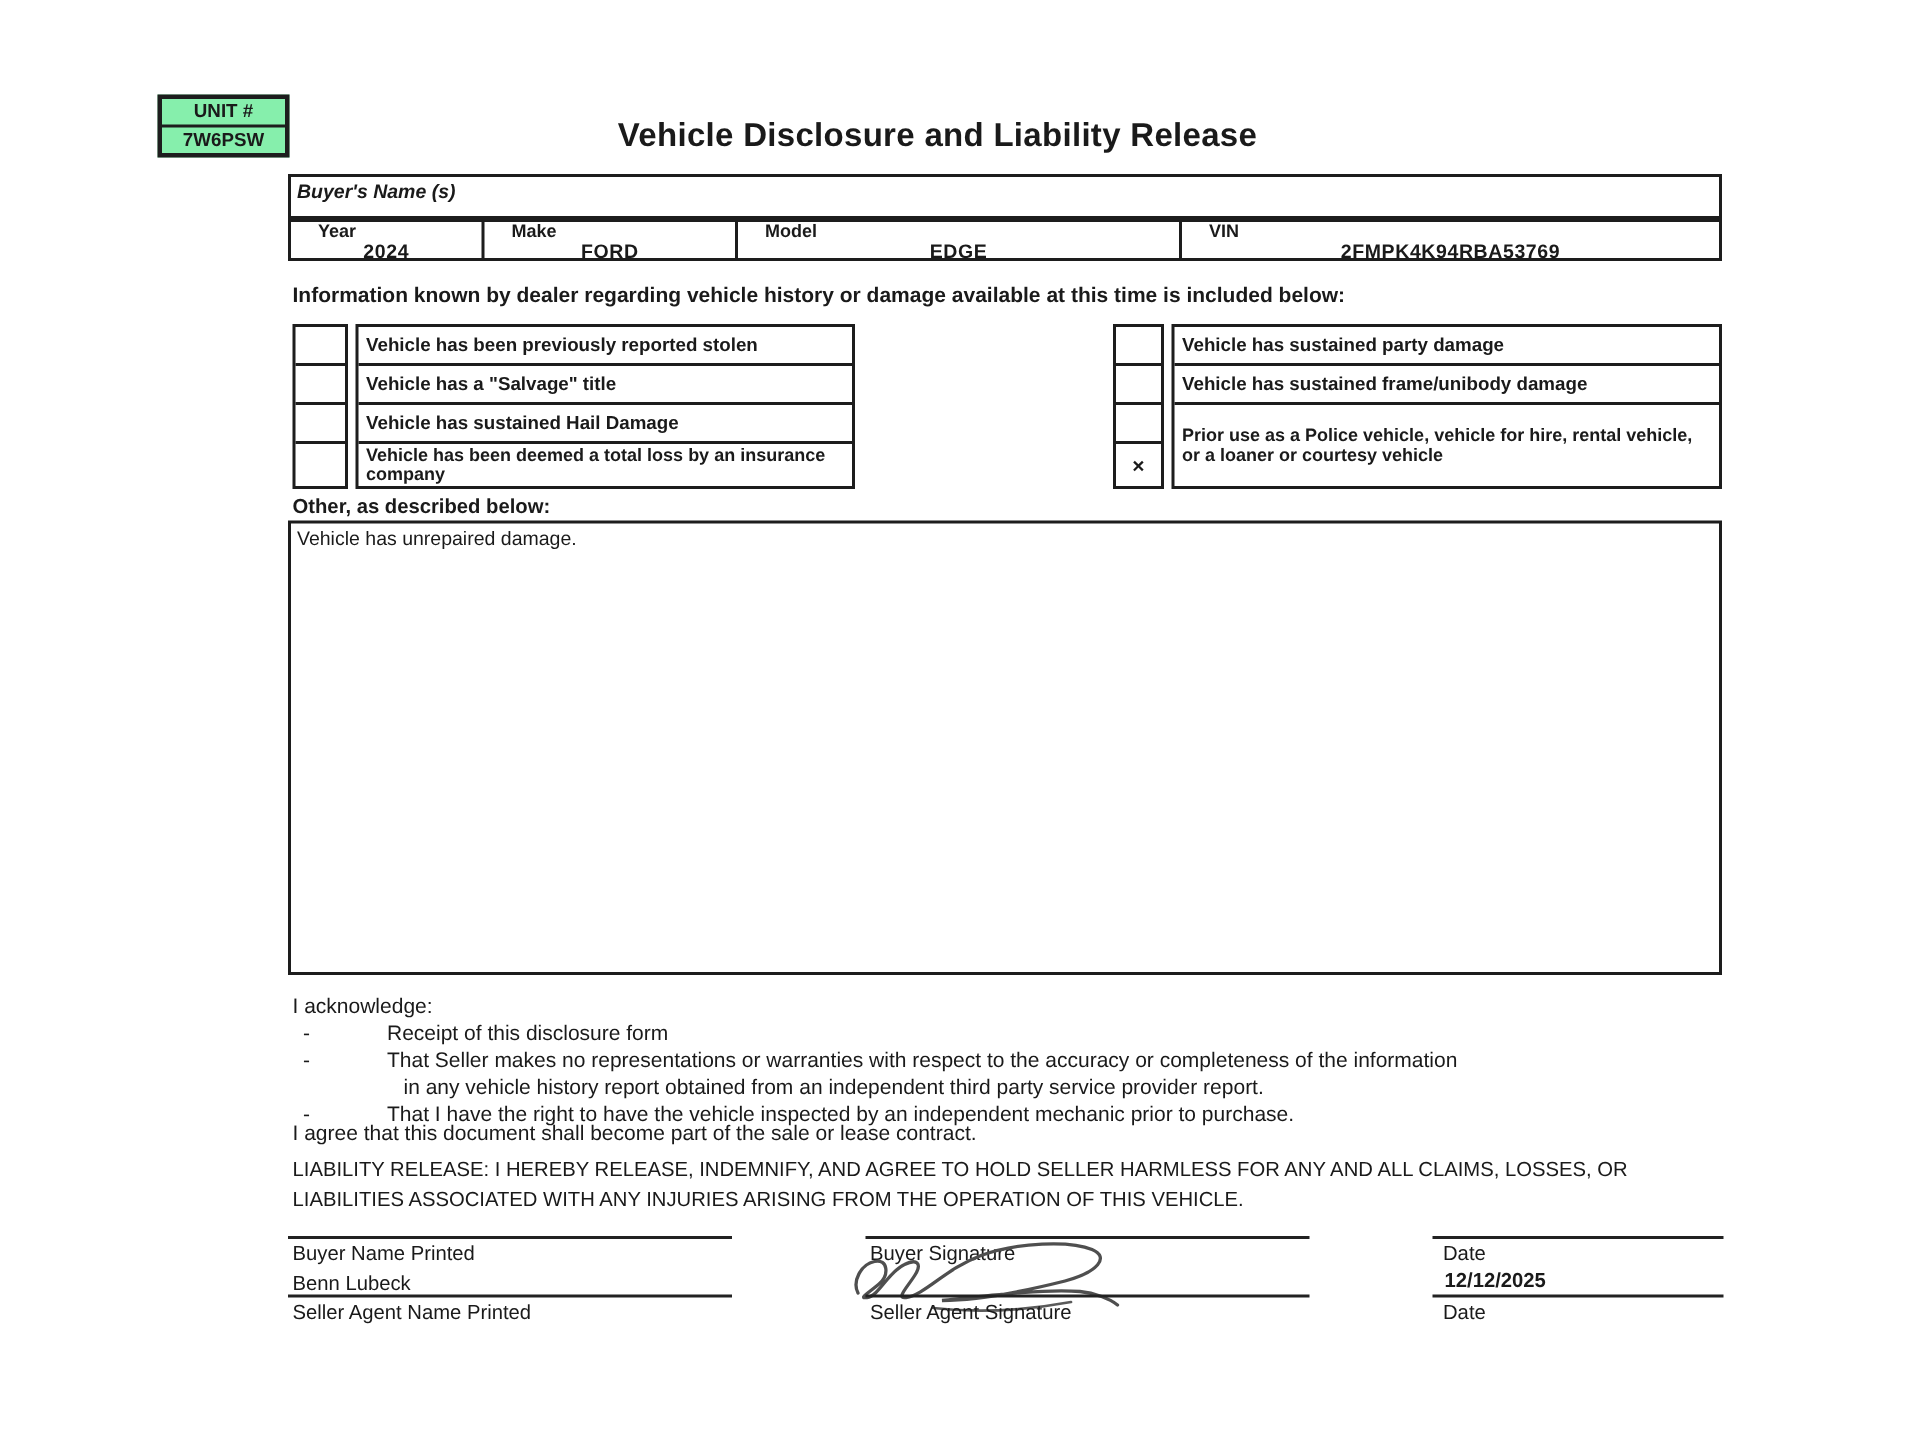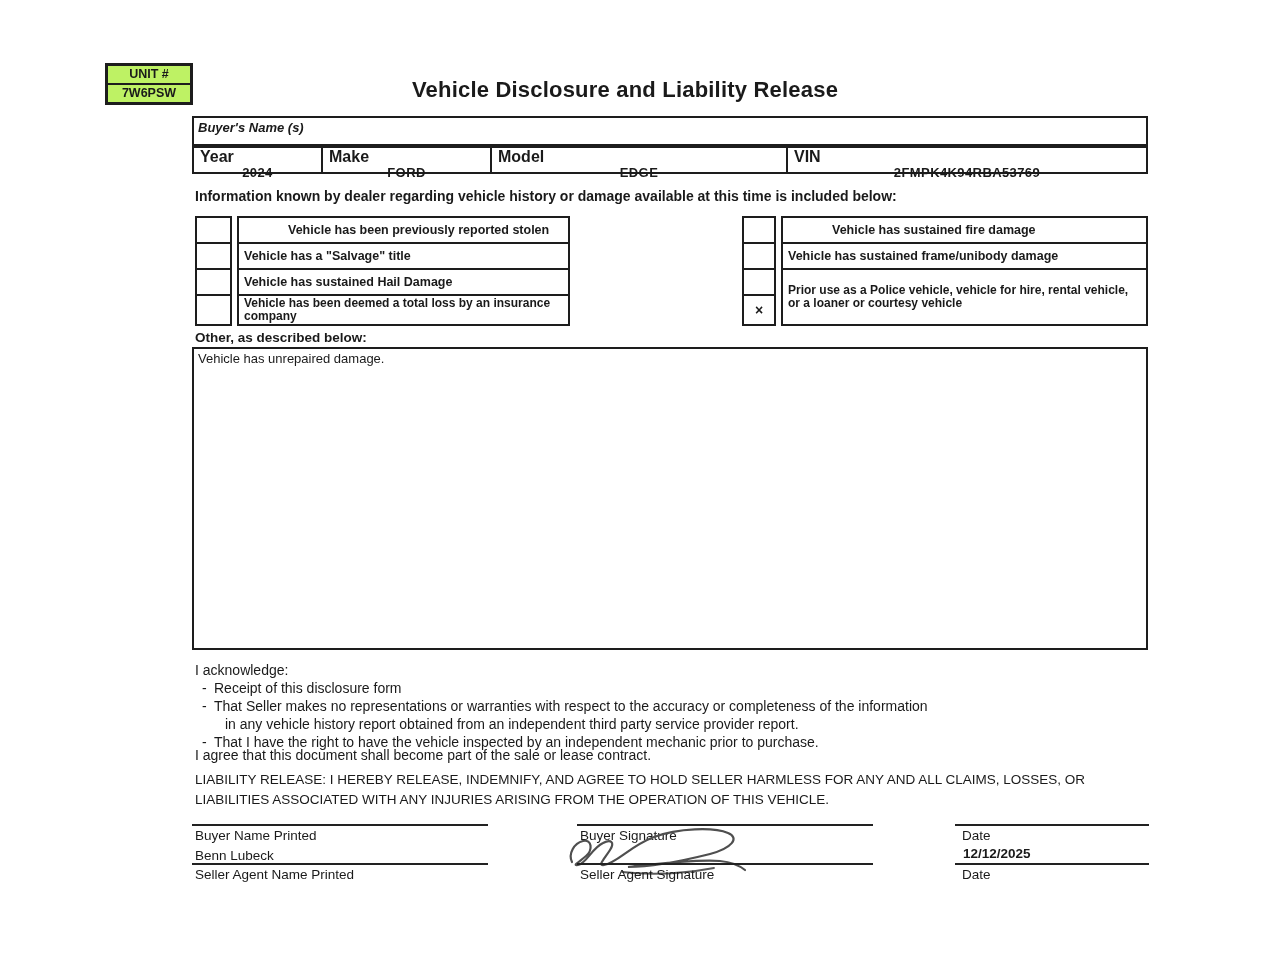--- a/index.html
+++ b/index.html
@@ -1,53 +1,53 @@
 <!DOCTYPE html>
 <html><head>
 <meta charset="utf-8">
 <style>
   html,body{margin:0;padding:0;background:#ffffff;}
   .page{position:relative;width:1280px;height:960px;background:#fff;color:#1a1a1a;
         font-family:"Liberation Sans",sans-serif;overflow:hidden;}
   .abs{position:absolute;}
   .b2{border:2px solid #1d1d1d;box-sizing:border-box;}
 
-  .unit-box{left:105px;top:63px;width:88px;border:3px solid #1d1d1d;box-sizing:border-box;background:#bef264;}
+  .unit-box{left:105px;top:63px;width:88px;border:3px solid #1d1d1d;box-sizing:border-box;background:#86efac;}
   .unit-cell{text-align:center;font-weight:bold;font-size:12.5px;padding:1px 0 2px;}
   .unit-top{border-bottom:2px solid #1d1d1d;}
 
   .title{left:195px;top:77px;width:860px;text-align:center;font-size:22px;font-weight:bold;letter-spacing:.2px;}
 
   .buyer-box{left:192px;top:116px;width:956px;height:30px;}
   .box-label{display:block;padding:2px 4px;font-size:13px;font-weight:bold;font-style:italic;}
 
   .veh-row{left:192px;top:146px;width:956px;height:28px;display:flex;border:2px solid #1d1d1d;box-sizing:border-box;}
   .veh-cell{border-left:2px solid #1d1d1d;display:flex;flex-direction:column;box-sizing:border-box;}
   .veh-cell:first-child{border-left:none;}
-  .veh-label{font-size:16px;font-weight:bold;line-height:1.1;padding:0 6px;}
+  .veh-label{font-size:12px;font-weight:bold;line-height:1.1;padding:0 18px;}
   .veh-value{font-size:13px;font-weight:bold;text-align:center;line-height:1;letter-spacing:.4px;}
 
   .info-line{left:195px;top:188px;font-size:14px;font-weight:bold;}
 
   .col{display:flex;flex-direction:column;border:2px solid #1d1d1d;box-sizing:border-box;background:#fff;}
   .cell{display:flex;align-items:center;box-sizing:border-box;}
   .cell + .cell{border-top:2px solid #1d1d1d;}
-  .c1{height:24px;margin-left:44px;}.c2,.c3{height:26px;}.c4{flex:1;}
+  .c1{height:24px;}.c2,.c3{height:26px;}.c4{flex:1;}
   .chk{justify-content:center;font-size:14px;font-weight:bold;}
   .txt{padding:0 5px;font-size:12.5px;font-weight:bold;line-height:1.12;}
   .two-line{font-size:12px;}
 
   .other-label{left:195px;top:330px;font-size:13.5px;font-weight:bold;}
   .other-box{left:192px;top:347px;width:956px;height:303px;}
   .other-value{padding:2px 4px;font-size:13px;font-weight:normal;}
 
   .ack{left:195px;top:661px;width:880px;font-size:14px;line-height:18px;}
   .ack-row{display:flex;}
   .ack-dash{width:12px;margin-left:7px;flex:none;}
-  .ack-text{flex:1;}
+  .ack-text{flex:1;margin-left:44px;}
   .ack-cont{padding-left:30px;}
   .agree{left:195px;top:747px;font-size:14px;}
   .liability{left:195px;top:770px;width:905px;font-size:13.5px;line-height:19.5px;}
 
   .sig-line{border-top:2px solid #222;height:0;}
   .sig-label{font-size:13.5px;}
   .sig-value{font-size:13.5px;}
   .sig-date{font-size:13.5px;font-weight:bold;}
 </style>
 </head>
@@ -102,21 +102,21 @@
   </div>
 
   <div class="col abs" style="left:742px;top:216px;width:34px;height:110px">
     <div class="cell c1 chk"></div>
     <div class="cell c2 chk"></div>
     <div class="cell c3 chk"></div>
     <div class="cell c4 chk">×</div>
   </div>
 
   <div class="col abs" style="left:781px;top:216px;width:367px;height:110px">
-    <div class="cell c1 txt">Vehicle has sustained fire damage</div>
+    <div class="cell c1 txt">Vehicle has sustained party damage</div>
     <div class="cell c3 txt">Vehicle has sustained frame/unibody damage</div>
     <div class="cell c4 txt two-line">Prior use as a Police vehicle, vehicle for hire, rental vehicle, or a loaner or courtesy vehicle</div>
   </div>
 
   <div class="other-label abs">Other, as described below:</div>
   <div class="other-box b2 abs">
     <div class="other-value">Vehicle has unrepaired damage.</div>
   </div>
 
   <div class="ack abs">

